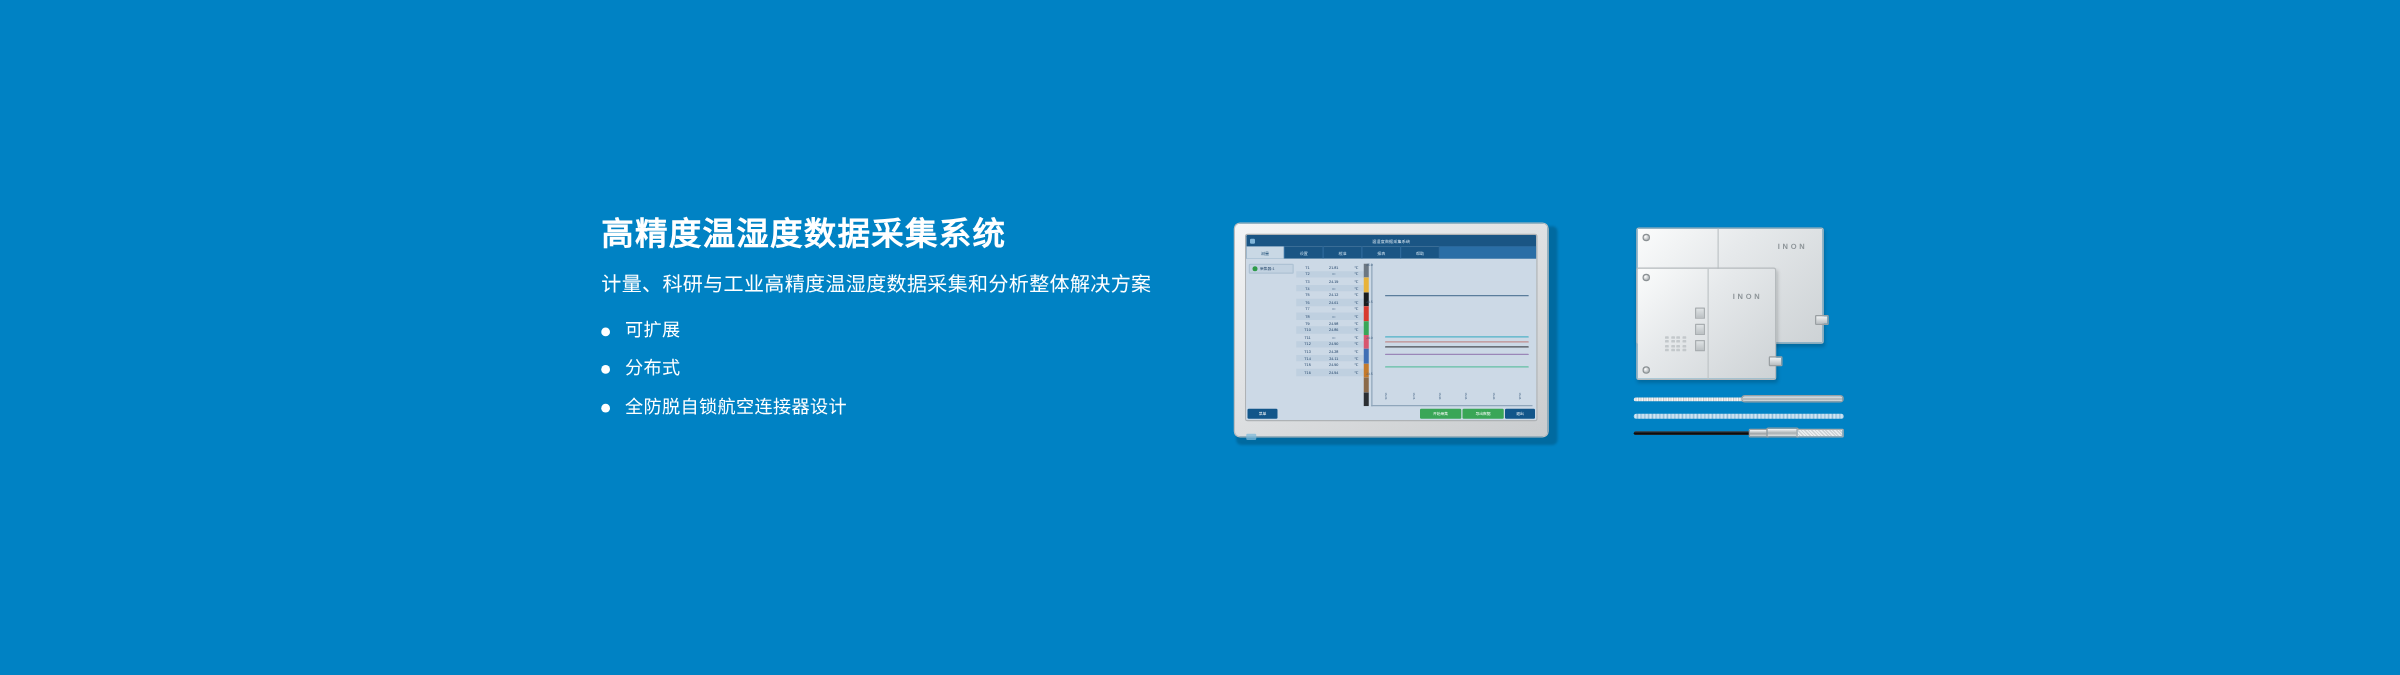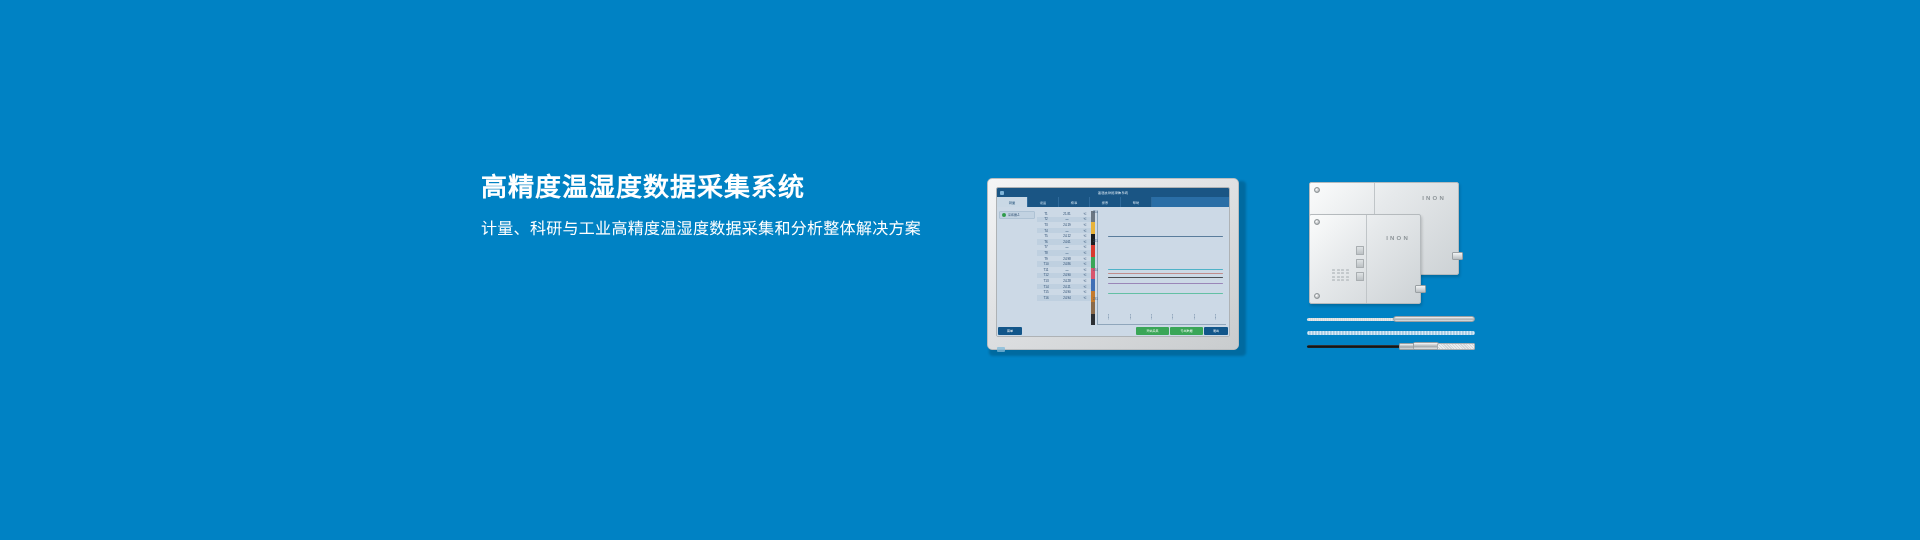--- a/index.html
+++ b/index.html
@@ -447,20 +447,34 @@
 </style>
 </head>
 <body>
 
 <div class="banner">
 
   <div class="copy">
     <h1 class="hero-title">高精度温湿度数据采集系统</h1>
     <p class="hero-sub">计量、科研与工业高精度温湿度数据采集和分析整体解决方案</p>
 
+    <ul class="feature-list">
+      <li class="feature-item">
+        <span class="bullet-dot"></span>
+        <span class="feature-label">可扩展</span>
+      </li>
+      <li class="feature-item">
+        <span class="bullet-dot"></span>
+        <span class="feature-label">分布式</span>
+      </li>
+      <li class="feature-item">
+        <span class="bullet-dot"></span>
+        <span class="feature-label">全防脱自锁航空连接器设计</span>
+      </li>
+    </ul>
   </div>
 
   <div class="monitor">
     <div class="monitor-shadow"></div>
     <div class="monitor-bezel">
       <div class="monitor-inner-frame">
 
         <div class="app">
 
           <div class="app-titlebar">

